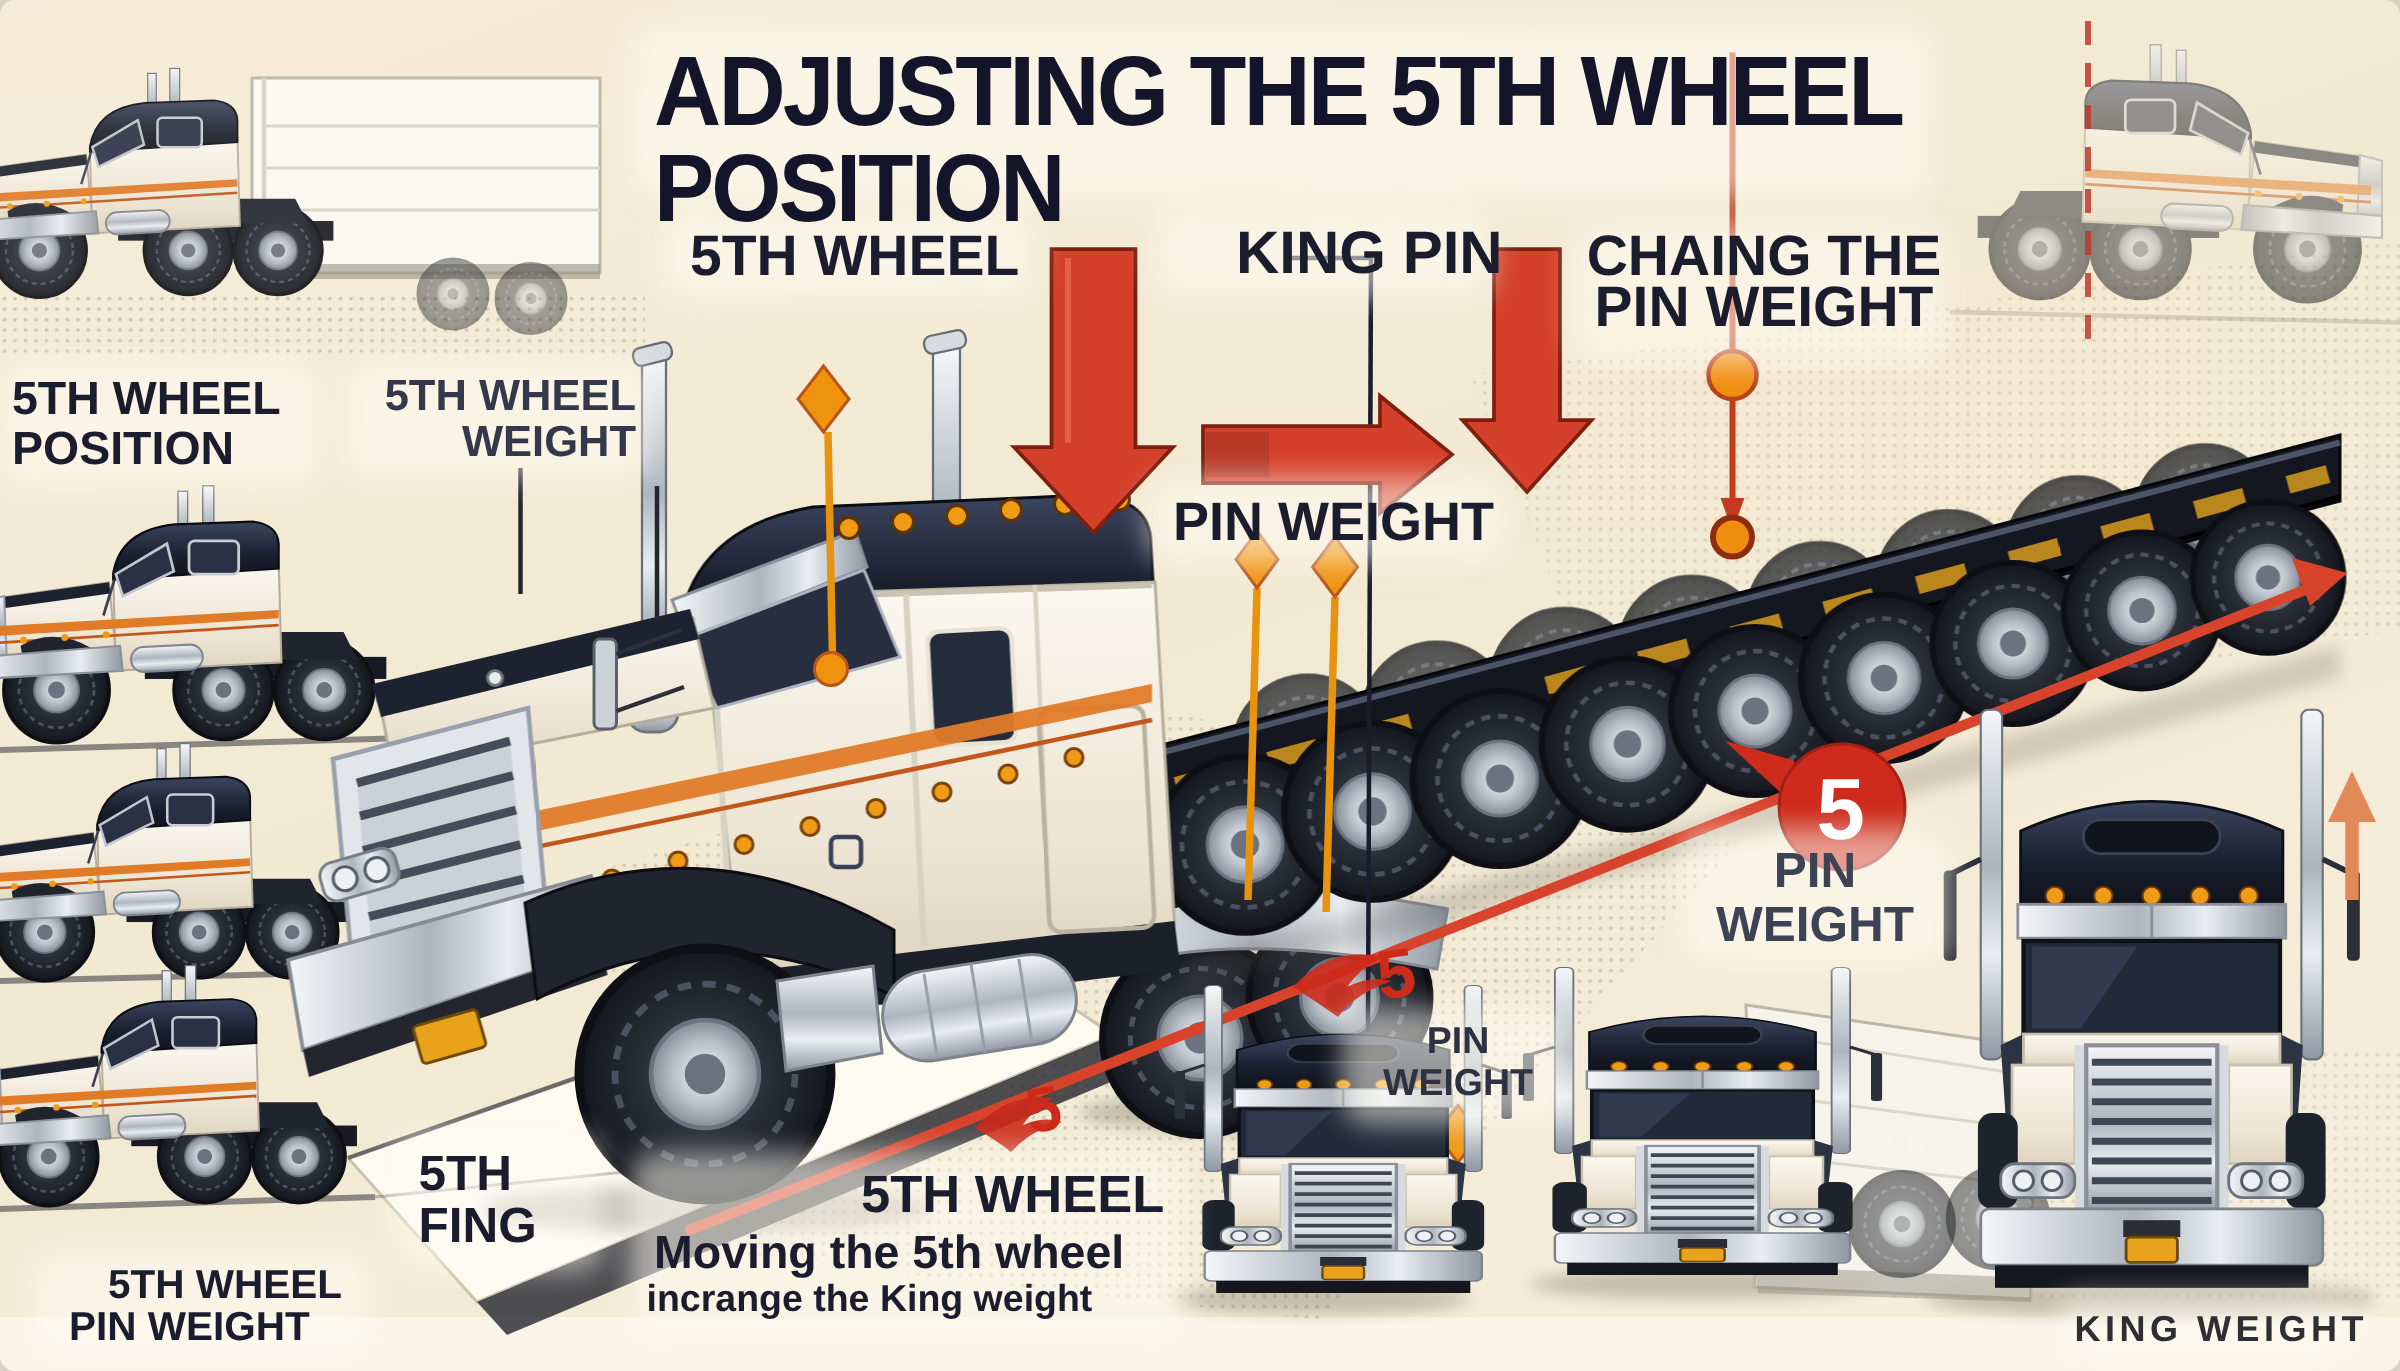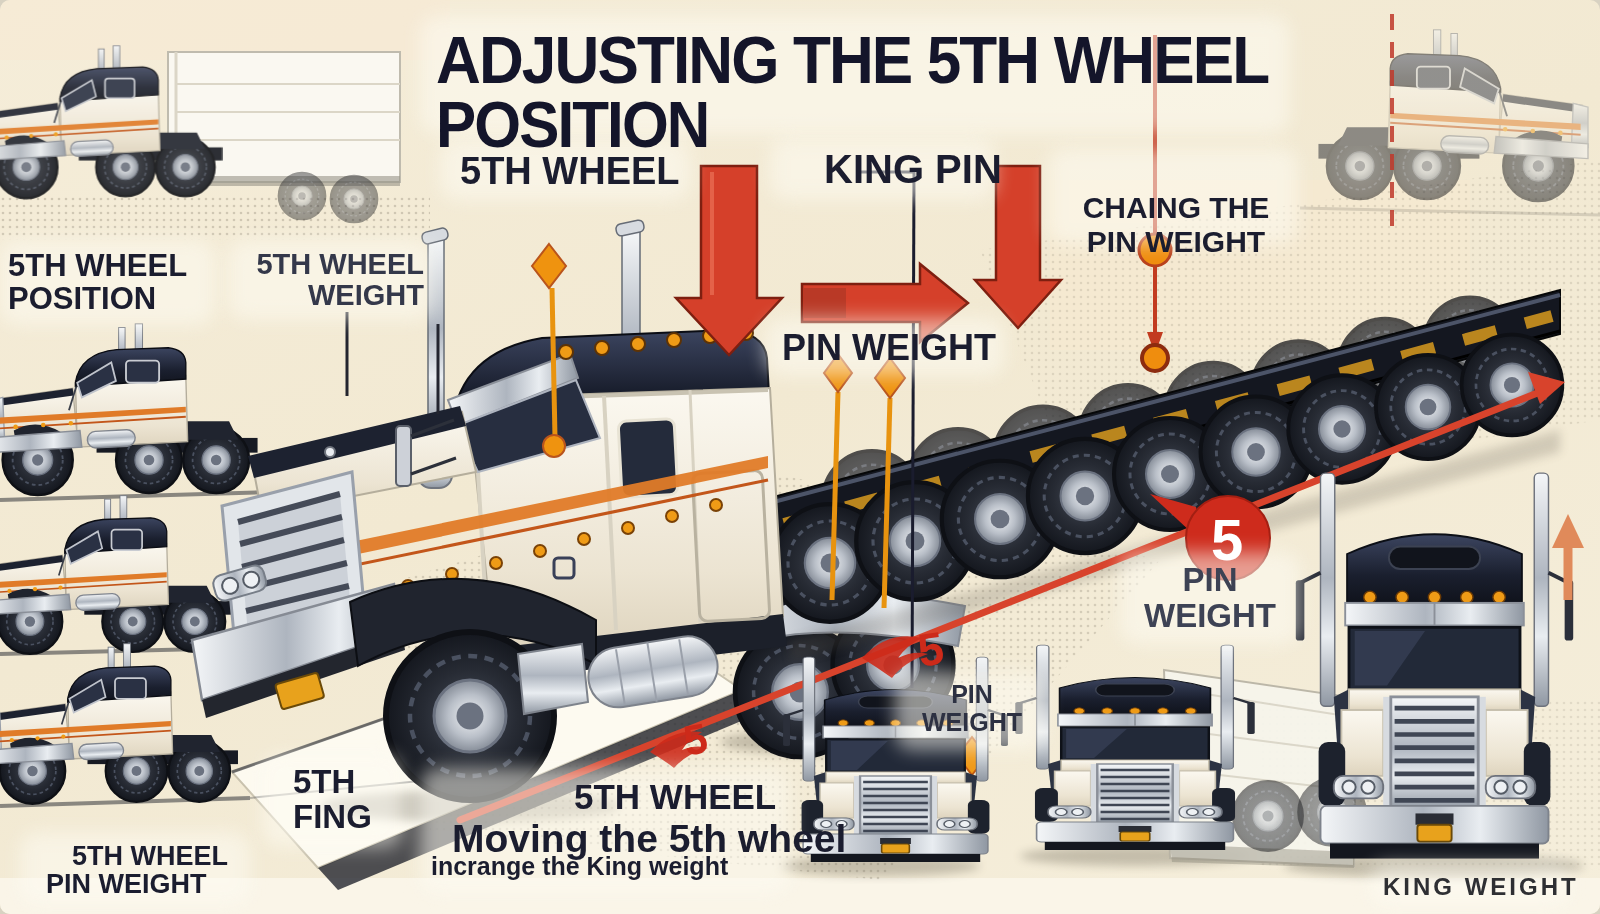--- a/index.html
+++ b/index.html
@@ -407,21 +407,21 @@
 <div class="halo" style="left:20px;top:832px;width:230px;height:72px;"></div>
 <div class="halo" style="left:420px;top:768px;width:370px;height:125px;"></div>
 <div class="halo" style="left:1370px;top:864px;width:200px;height:42px;"></div>
 
 <div class="label cond" style="left:436px;top:22px;font-size:66px;">ADJUSTING THE 5TH WHEEL</div>
 <div class="label cond" style="left:436px;top:88px;font-size:64px;">POSITION</div>
 
 <div class="label" style="left:460px;top:150px;font-size:38px;">5TH WHEEL</div>
 <div class="label" style="left:788px;top:147px;font-size:40px;margin-left:36px;">KING PIN</div>
 
-<div class="label ctr" style="left:1056px;top:154px;width:240px;font-size:30px;line-height:34px;margin-top:37px;">
+<div class="label ctr" style="left:1056px;top:154px;width:240px;font-size:38px;line-height:34px;">
   <div>CHAING THE</div>
   <div>PIN WEIGHT</div>
 </div>
 
 <div class="label" style="left:782px;top:327px;font-size:36px;">PIN WEIGHT</div>
 
 <div class="label" style="left:8px;top:249px;font-size:31px;line-height:33px;">
   <div>5TH WHEEL</div>
   <div>POSITION</div>
 </div>
@@ -434,30 +434,30 @@
 <div class="label ctr" style="left:1128px;top:562px;width:164px;font-size:33px;line-height:36px;color:#3d4254;">
   <div>PIN</div>
   <div>WEIGHT</div>
 </div>
 
 <div class="label ctr" style="left:902px;top:680px;width:140px;font-size:25px;line-height:28px;color:#2d3142;">
   <div>PIN</div>
   <div>WEIGHT</div>
 </div>
 
-<div class="label" style="left:279px;top:764px;font-size:33px;line-height:35px;margin-left:14px;">
+<div class="label" style="left:279px;top:764px;font-size:33px;line-height:35px;">
   <div>5TH</div>
   <div>FING</div>
 </div>
 
 <div class="label" style="left:72px;top:841px;font-size:27px;">5TH WHEEL</div>
 <div class="label" style="left:46px;top:869px;font-size:27px;">PIN WEIGHT</div>
 
 <div class="label" style="left:574px;top:777px;font-size:35px;">5TH WHEEL</div>
-<div class="label" style="left:452px;top:817px;font-size:39px;">Moving the 5th wheel</div>
+<div class="label" style="left:436px;top:817px;font-size:31px;">Moving the 5th wheel</div>
 <div class="label" style="left:431px;top:852px;font-size:25px;">incrange the King weight</div>
 
 <div class="label" style="left:1383px;top:873px;font-size:24px;letter-spacing:3px;color:#2e2f33;">KING WEIGHT</div>
 
 <div class="white5" style="left:1211px;top:506px;font-size:58px;">5</div>
 <div class="red5" style="left:918px;top:622px;font-size:46px;transform:rotate(-8deg);">5</div>
 <div class="red5" style="left:684px;top:716px;font-size:42px;transform:rotate(-10deg);">5</div>
 
 </div>
 

